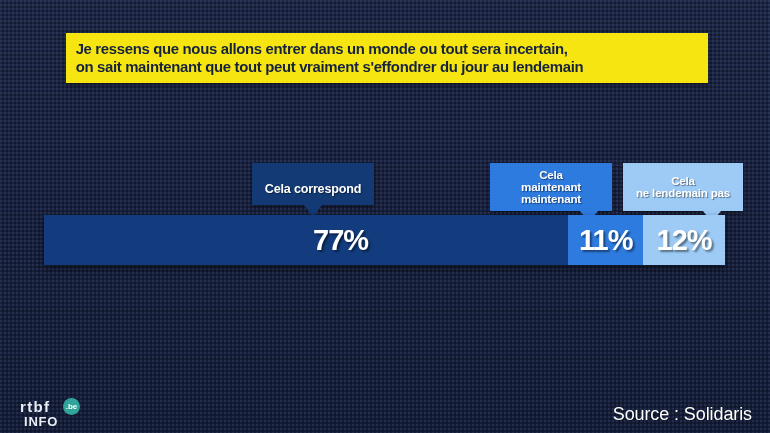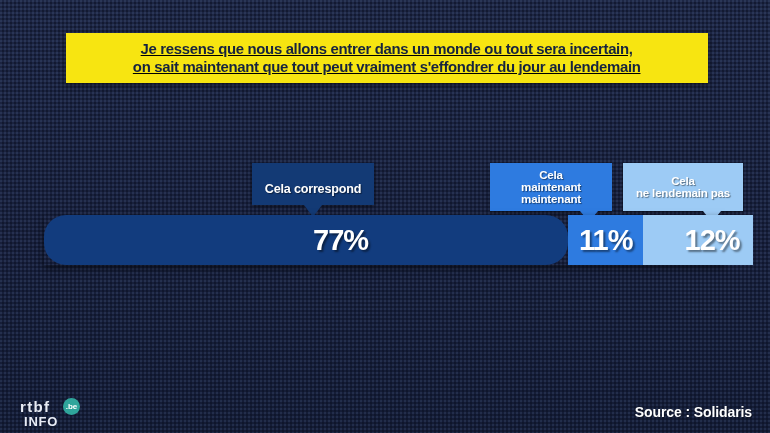--- a/index.html
+++ b/index.html
@@ -30,24 +30,22 @@
   
   #title-banner {
     position: absolute;
     left: 66px;
     top: 33px;
     width: 642px;
     height: 50px;
     background: #f7e511;
     display: flex;
     flex-direction: column;
-    align-items: center;
     justify-content: center;
     box-shadow: 0 2px 5px rgba(0,0,0,0.45);
-    text-decoration: underline;
   }
   .title-line {
     color: #16233f;
     font-weight: bold;
     font-size: 15.4px;
     line-height: 1.02;
     letter-spacing: -0.35px;
     white-space: nowrap;
     font-stretch: condensed;
     transform: scaleX(0.97);
@@ -129,27 +127,27 @@
     justify-content: center;
   }
   .seg .val {
     font-weight: bold;
     font-size: 29px;
     color: #ffffff;
     text-shadow: 2px 2px 2px rgba(0,0,0,0.45);
     letter-spacing: -1px;
     white-space: nowrap;
   }
-  #seg-1 { background: #123c7e; border-radius: 22px; }
+  #seg-1 { background: #123c7e; }
   #seg-1 .val {
     position: absolute;
     left: 269px;
   }
   #seg-2 { background: #2e7be0; text-align: right; }
-  #seg-3 { background: #9dcbf5; padding-left: 28px; }
+  #seg-3 { background: #9dcbf5; }
 
   
   #logo {
     position: absolute;
     left: 8px;
     top: 398px;
     width: 64px;
     height: 30px;
   }
   #logo-word {
@@ -182,22 +180,22 @@
     font-size: 13px;
     font-weight: bold;
     letter-spacing: 0.8px;
     line-height: 1;
   }
   #source {
     position: absolute;
     right: 18px;
     top: 404px;
     color: #ffffff;
-    font-size: 14px;
-    font-weight: bold;
+    font-size: 18px;
+    font-weight: normal;
     letter-spacing: -0.1px;
     text-shadow: 1px 1px 1px rgba(0,0,0,0.4);
   }
 </style>
 </head>
 <body>
 
 <div id="stage">
 
   <div id="title-banner" style="background: rgb(247, 229, 17);">

